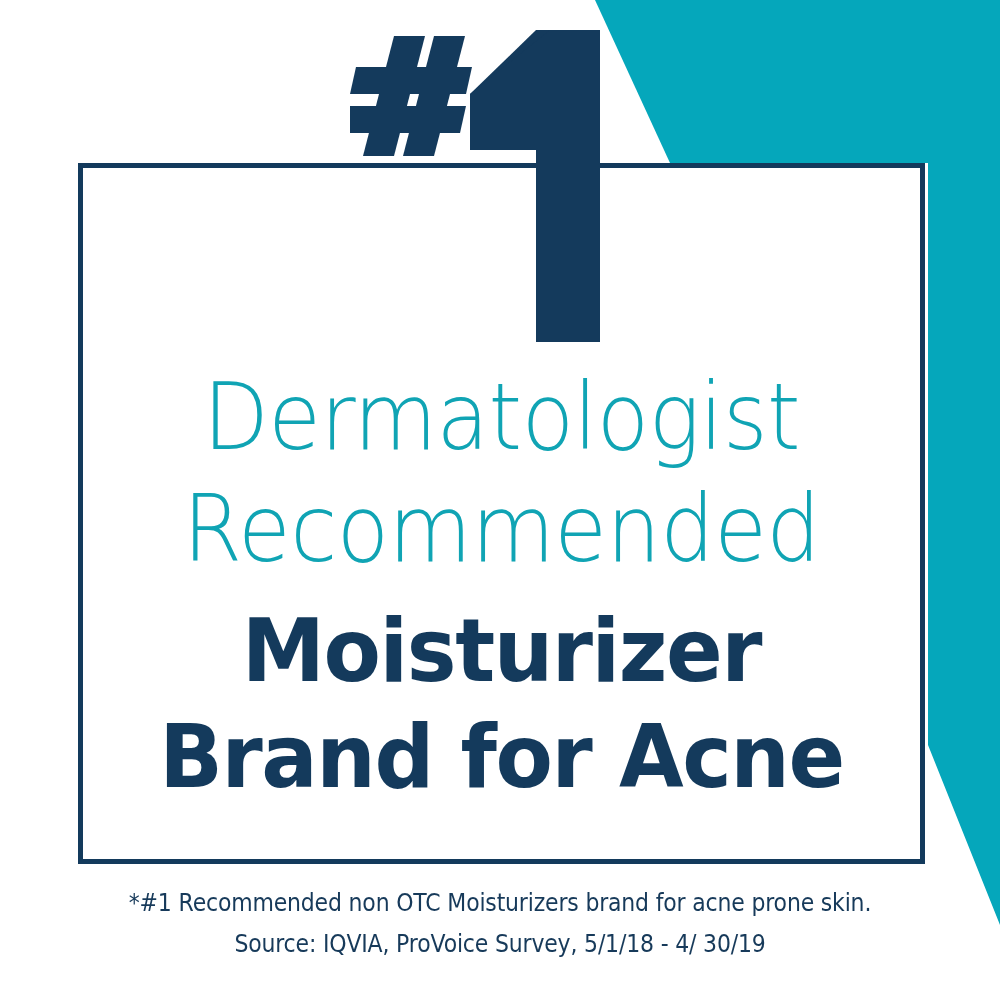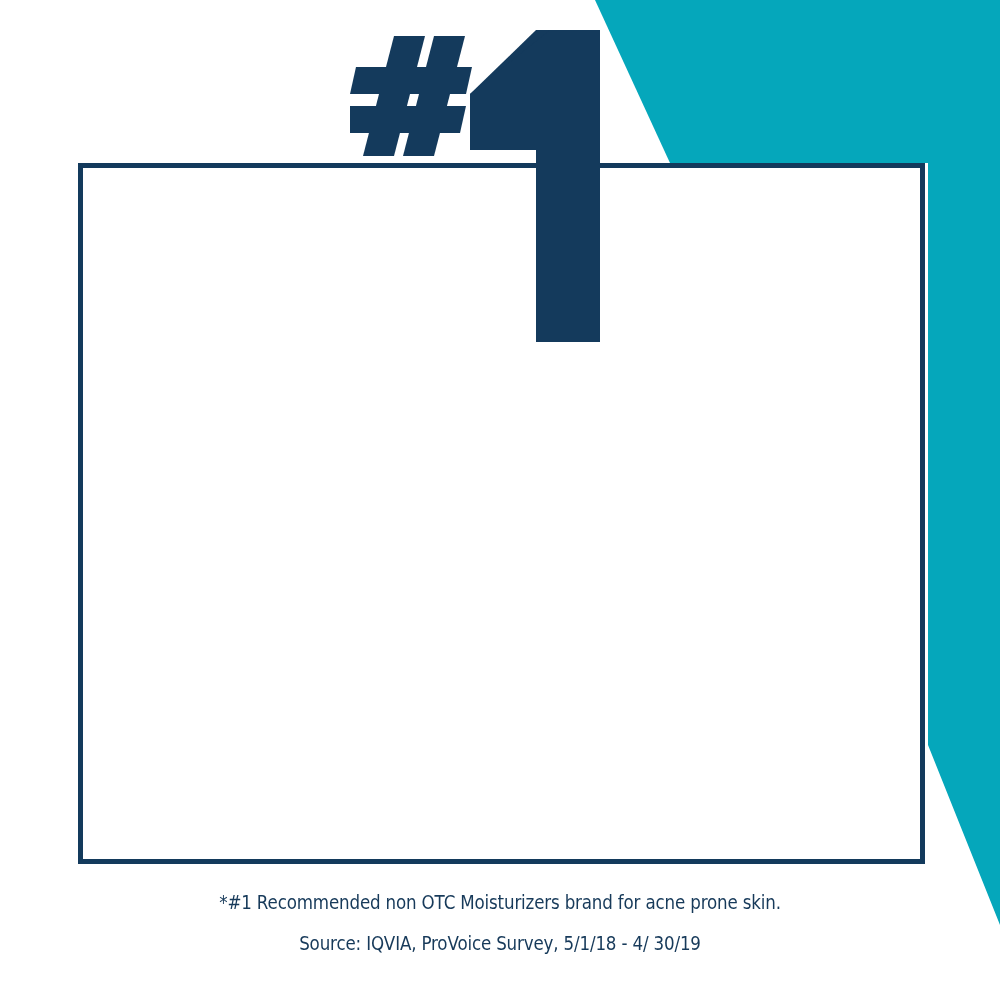--- a/index.html
+++ b/index.html
@@ -98,21 +98,21 @@
   
   .footnote {
     position: absolute;
     left: 0;
     top: 882px;
     width: 1000px;
     text-align: center;
     color: #173a5a;
     font-family: "DejaVu Sans", sans-serif;
     font-weight: 400;
-    font-size: 19px;
+    font-size: 25px;
     line-height: 41px;
     letter-spacing: -0.2px;
   }
 
   .footnote span {
     display: block;
     transform: scaleX(0.88);
   }
 </style>
 </head>
@@ -138,19 +138,25 @@
       </g>
 
       <g fill="#143a5c">
         <polygon points="186,8 250,8 250,320 186,320"></polygon>
         <polygon points="186,8 200,8 200,60 120,128 120,72"></polygon>
         <polygon points="120,72 200,8 200,128 120,128"></polygon>
       </g>
     </svg>
   </div>
 
+  <div class="headline-stack">
+    <span class="line-teal">Dermatologist</span>
+    <span class="line-teal">Recommended</span>
+    <span class="line-navy l1">Moisturizer</span>
+    <span class="line-navy l2">Brand for Acne</span>
+  </div>
 
   <div class="footnote">
     <span>*#1 Recommended non OTC Moisturizers brand for acne prone skin.</span>
     <span>Source: IQVIA, ProVoice Survey, 5/1/18 - 4/ 30/19</span>
   </div>
 
 </div>
 
 </body></html>

